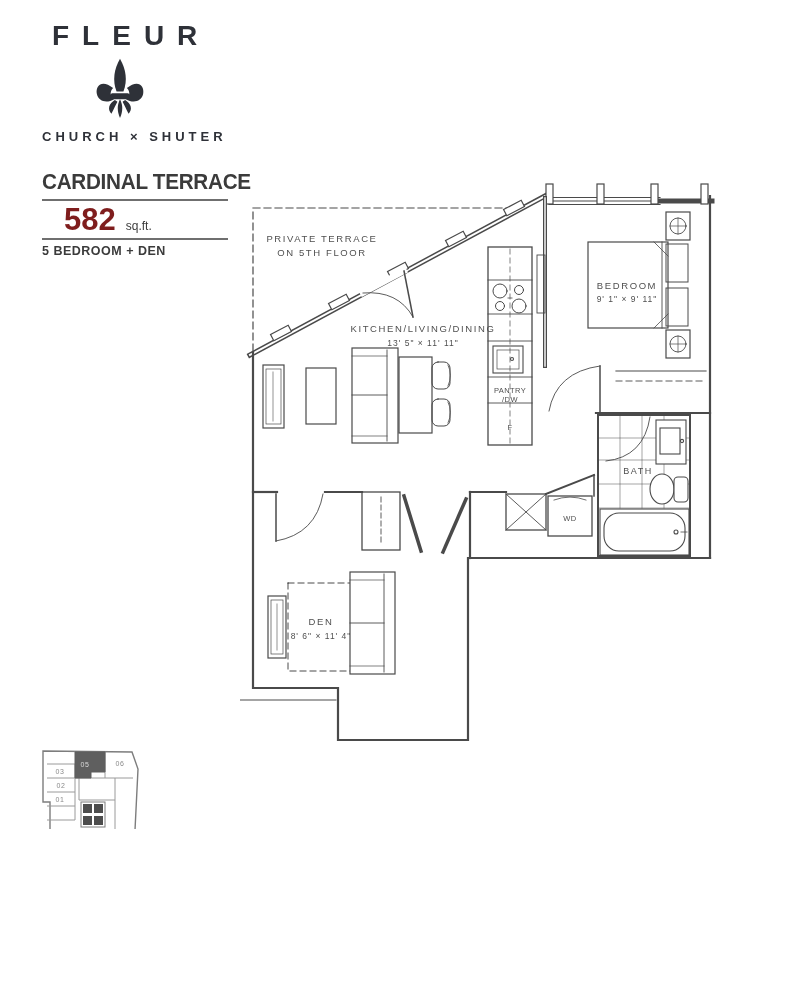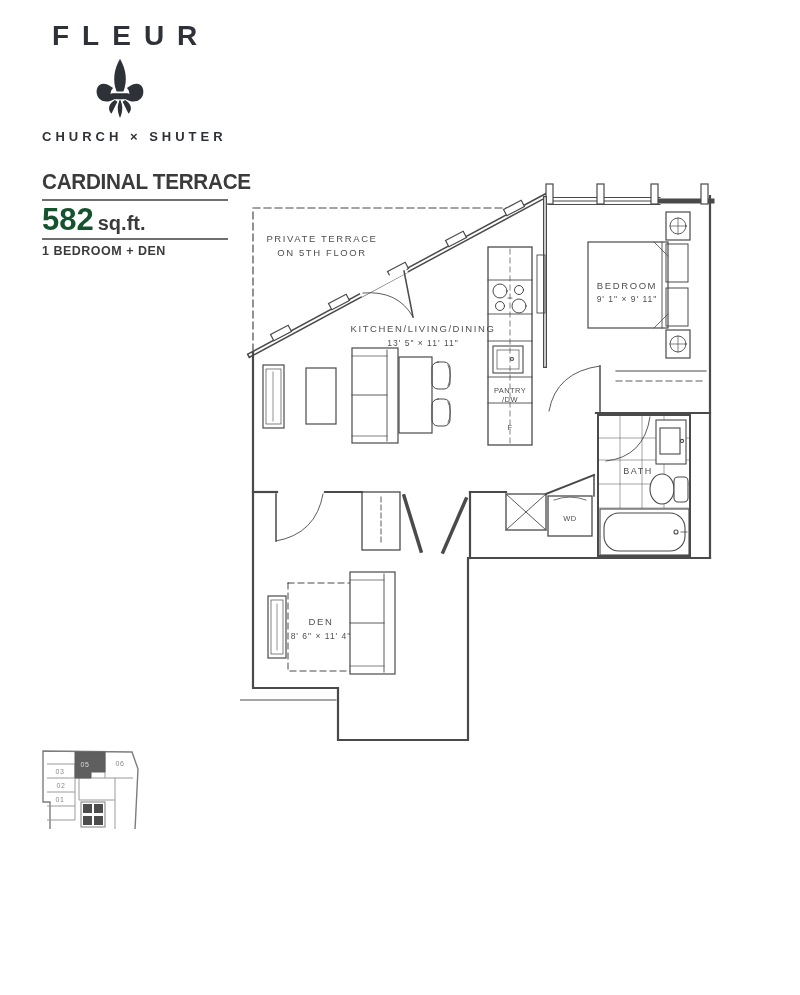--- a/index.html
+++ b/index.html
@@ -11,22 +11,22 @@
   .project-name{left:52px;top:20px;font-size:28px;font-weight:bold;letter-spacing:13px;color:#2e3138;}
   .fleur-icon{left:94px;top:58px;}
   .tagline{left:42px;top:121px;font-size:13px;font-weight:bold;letter-spacing:4px;color:#2e3138;margin-top:8px;}
 
   
   .unit-name{left:42px;top:169px;font-size:22px;font-weight:bold;letter-spacing:-0.3px;
              transform:scaleX(0.94);transform-origin:left;white-space:nowrap;color:#3b3b3b;}
   .rule{height:2px;background:#6f6f6f;width:186px;left:42px;}
   .rule1{top:199px;} .rule2{top:238px;}
   .area-line{left:42px;top:202px;}
-  .area-number{font-size:31px;font-weight:bold;color:#14532d;letter-spacing:0px;}
-  .area-unit{font-size:20px;font-weight:bold;color:#3b3b3b;margin-left:4px;}
+  .area-number{font-size:31px;font-weight:bold;color:#7f1d1d;letter-spacing:0px;margin-left:22px;}
+  .area-unit{font-size:12px;font-weight:normal;color:#3b3b3b;margin-left:10px;}
   .layout-line{left:42px;top:244px;font-size:12.5px;font-weight:bold;letter-spacing:0.5px;color:#3b3b3b;}
 
   
   svg text{font-family:"Liberation Sans",sans-serif;fill:#4f4f4f;}
   .rlabel{font-size:9.5px;letter-spacing:1.6px;text-anchor:middle;}
   .rdims{font-size:8.5px;letter-spacing:1px;text-anchor:middle;}
   .slabel{font-size:7.5px;letter-spacing:0.4px;text-anchor:middle;}
   .kp-num{font-size:7px;letter-spacing:0.5px;fill:#8a8a8a;text-anchor:middle;}
   .kp-num-hl{font-size:7px;letter-spacing:0.5px;fill:#d9d9d9;text-anchor:middle;}
 
@@ -69,21 +69,21 @@
     </svg>
   </div>
   <div class="abs tagline">CHURCH × SHUTER</div>
 
   <div class="abs unit-name">CARDINAL TERRACE</div>
   <div class="abs rule rule1"></div>
   <div class="abs area-line">
     <span class="area-number">582</span><span class="area-unit">sq.ft.</span>
   </div>
   <div class="abs rule rule2"></div>
-  <div class="abs layout-line">1 BEDROOM + DEN</div>
+  <div class="abs layout-line">5 BEDROOM + DEN</div>
 
   <svg class="abs" style="left:240px;top:170px;" width="500" height="580" viewBox="240 170 500 580">
     <g stroke="#4a4a4a" fill="none" stroke-linecap="square">
 
       <path d="M253,351 V208 H518" stroke-width="1.2" stroke-dasharray="7 4"></path>
 
       <g>
         <line x1="250" y1="355" x2="545" y2="196" stroke-width="5"></line>
         <line x1="250" y1="355" x2="545" y2="196" stroke="#ffffff" stroke-width="2"></line>
         <g fill="#ffffff" stroke-width="1.2">

